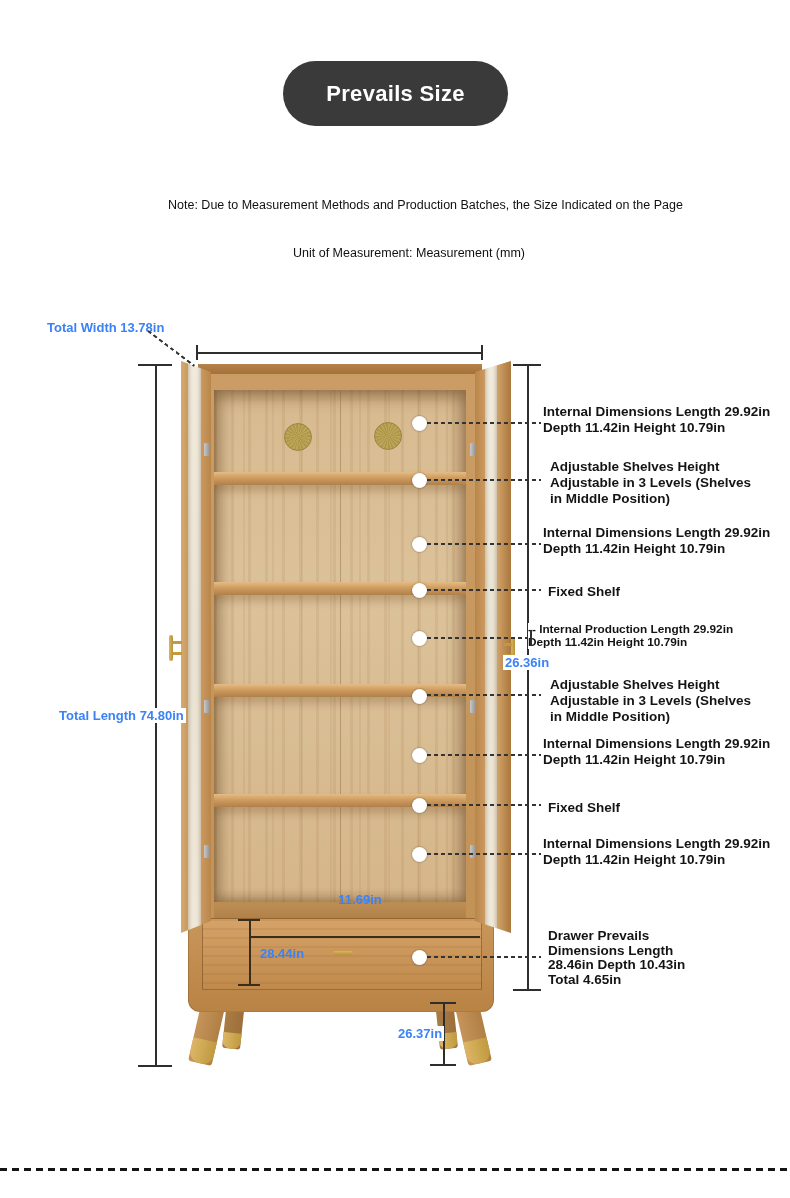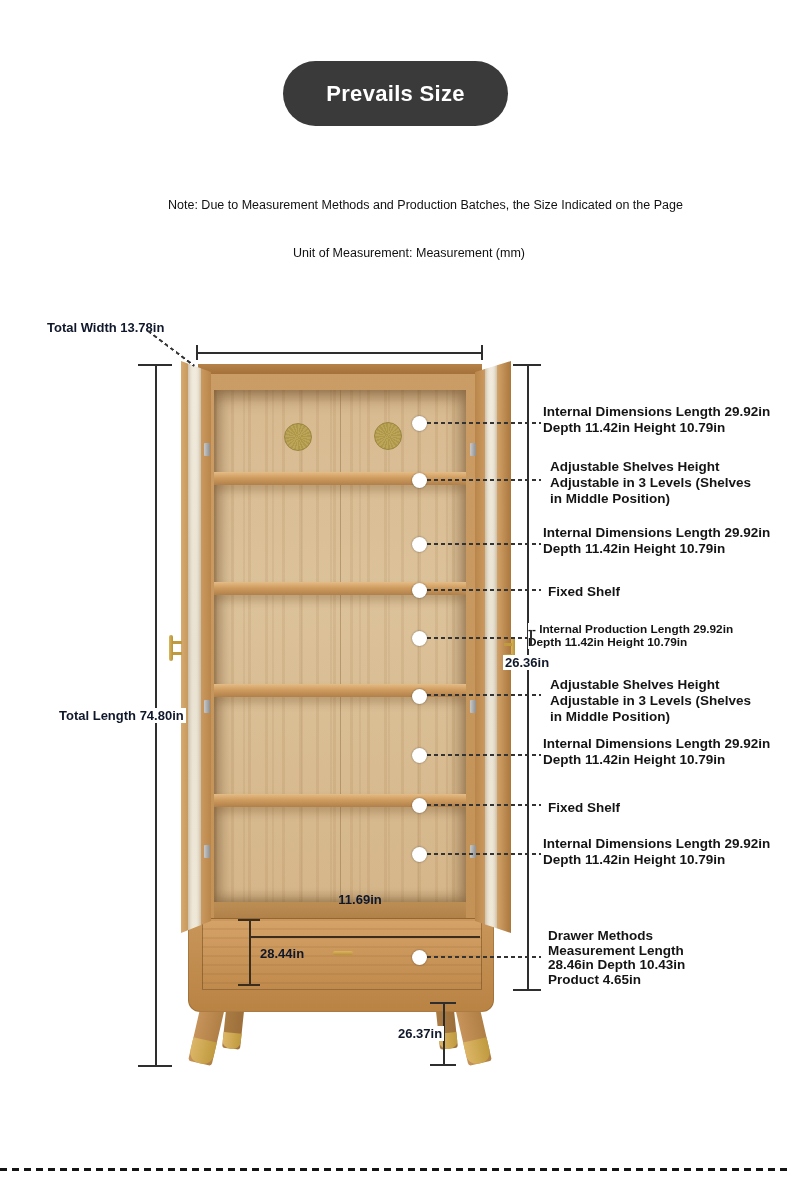--- a/index.html
+++ b/index.html
@@ -14,21 +14,21 @@
   .pill span { color:#ffffff; font-size:22px; font-weight:700; letter-spacing:.3px; }
 
   
   .note-small { font-size:12.5px; color:#111; white-space:nowrap; }
   .note-big   { font-size:18px; font-weight:700; line-height:23px; width:376px; color:#1c1c1c; }
 
   
   .hline { height:2px; background:#2e2e2e; }
   .vline { width:2px;  background:#2e2e2e; }
   .dash-h { height:2px; background:repeating-linear-gradient(90deg,#333 0 4px,transparent 4px 7px); }
-  .dim-label { font-size:13px; font-weight:700; color:#0f172a; background:#ffffff; padding:0 2px; white-space:nowrap; }
+  .dim-label { font-size:13px; font-weight:700; color:#3b82f6; background:#ffffff; padding:0 2px; white-space:nowrap; }
 
   
   .ann { font-size:13.5px; font-weight:700; line-height:16px; color:#141414; white-space:nowrap; }
   .ann-sm { font-size:11.8px; font-weight:700; line-height:13px; color:#141414; white-space:nowrap; background:#fff; }
 
   
   .wood-crown { background:linear-gradient(180deg,#b5824a,#a5713a); }
   .carcass { background:linear-gradient(180deg,#cb9d66,#c29256); border:1px solid rgba(125,85,38,.45); }
   .interior { background:
       repeating-linear-gradient(90deg, rgba(150,105,55,.12) 0 3px, rgba(0,0,0,0) 3px 17px),
@@ -229,21 +229,21 @@
   </div>
 
   <div class="abs ann" style="left:548px; top:800px;">Fixed Shelf</div>
 
   <div class="abs ann" style="left:543px; top:836px;">
     <div>Internal Dimensions Length 29.92in</div>
     <div>Depth 11.42in Height 10.79in</div>
   </div>
 
   <div class="abs ann" style="left:548px; top:929px; line-height:14.5px;">
-    <div>Drawer Methods</div>
-    <div>Measurement Length</div>
+    <div>Drawer Prevails</div>
+    <div>Dimensions Length</div>
     <div>28.46in Depth 10.43in</div>
-    <div>Product 4.65in</div>
+    <div>Total 4.65in</div>
   </div>
 
   <div class="abs divider" style="left:0; top:1168px;"></div>
 
 </div>
 
 </body></html>

